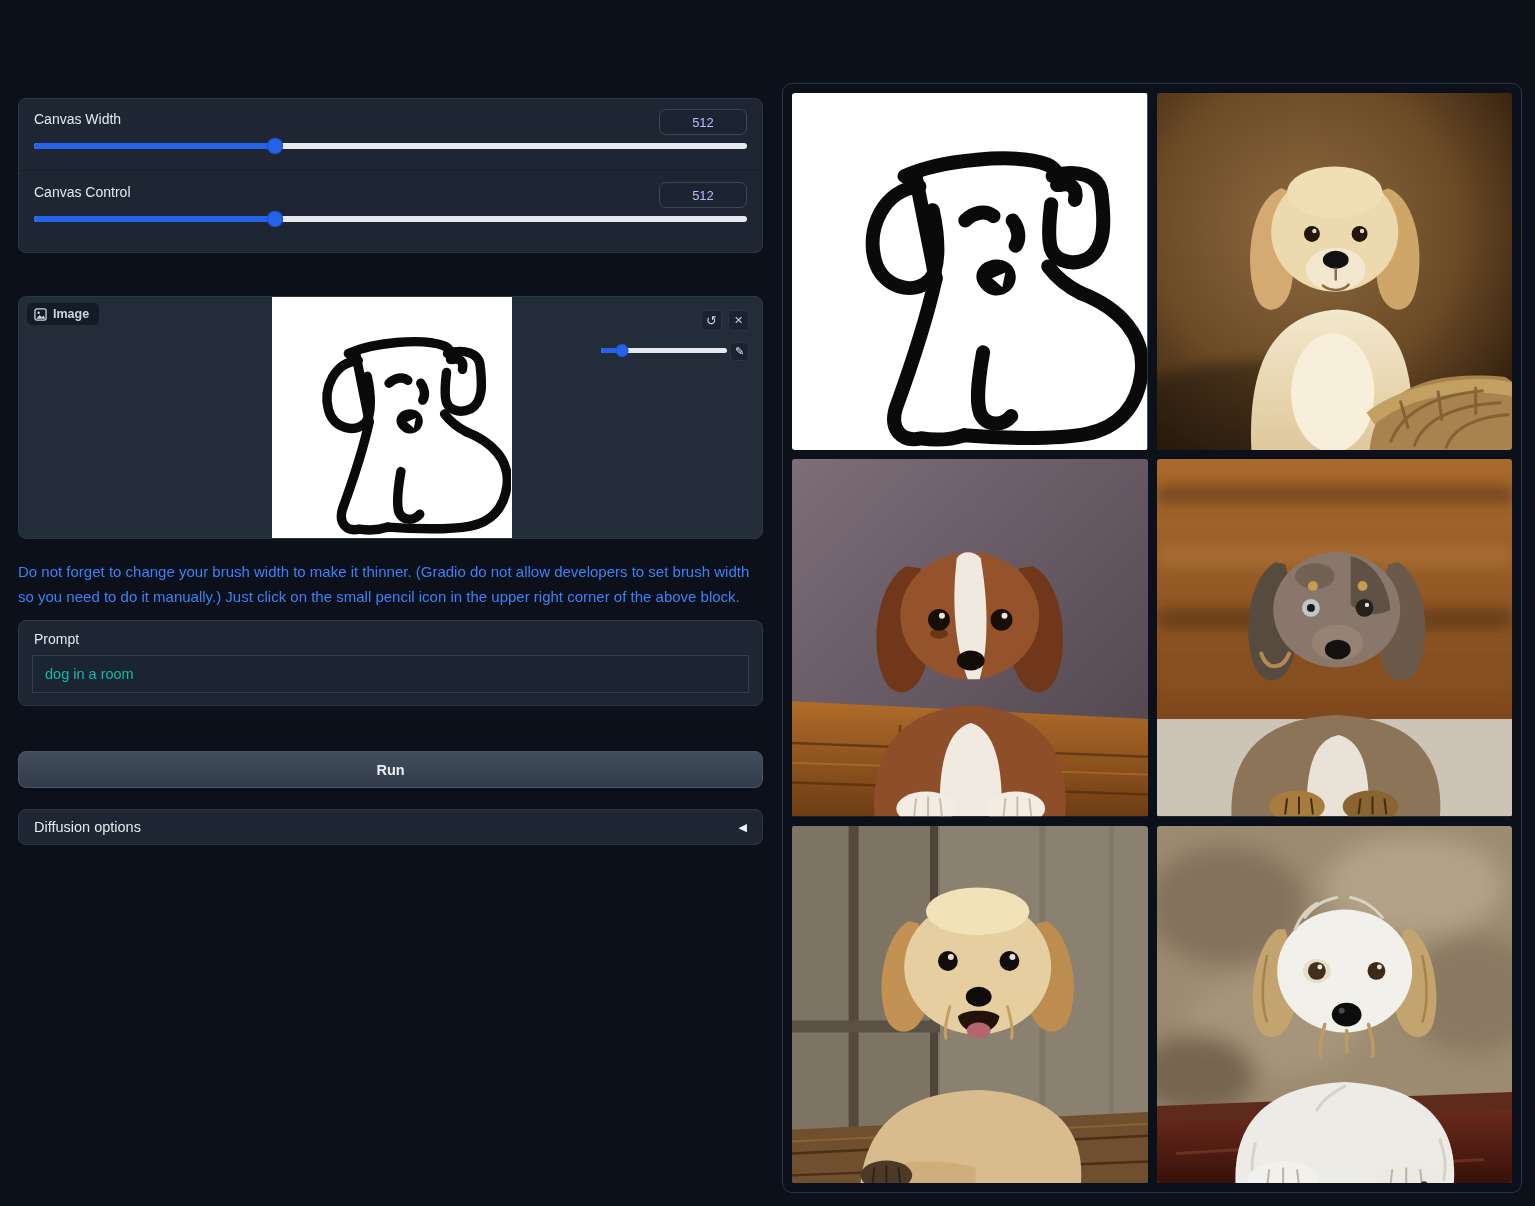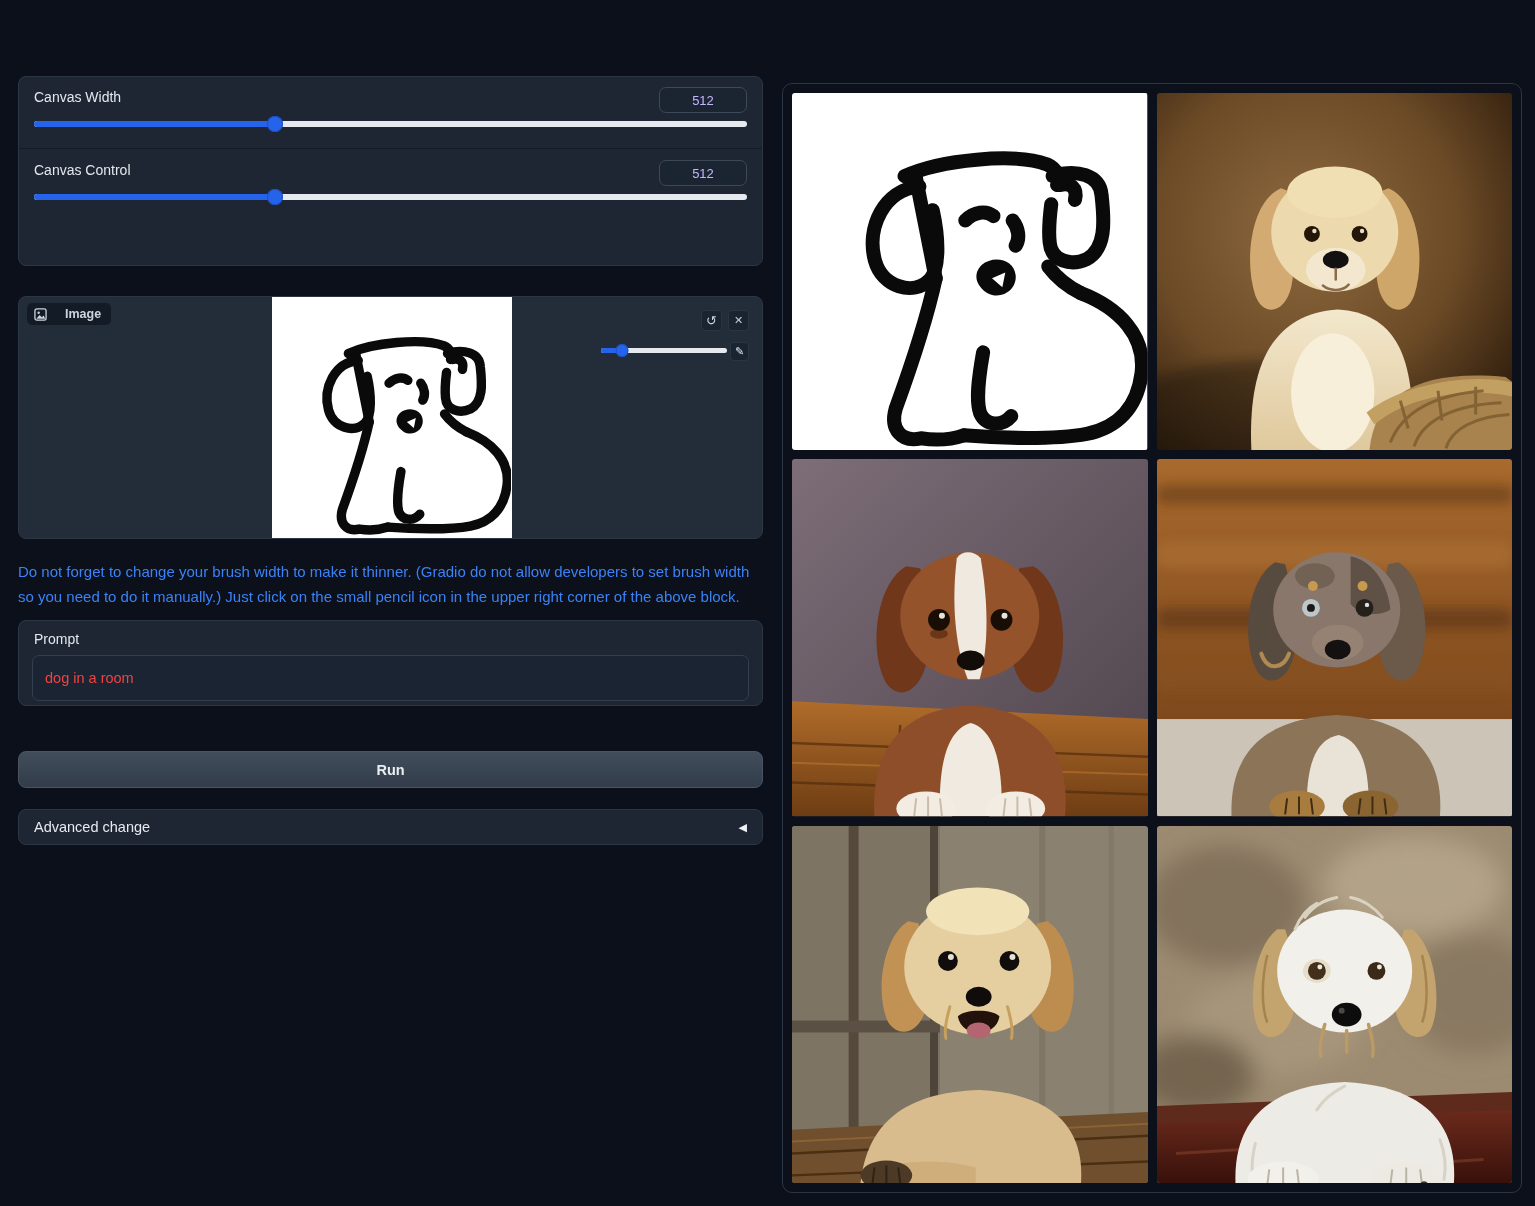--- a/index.html
+++ b/index.html
@@ -4,56 +4,56 @@
 <style>
   * { margin:0; padding:0; box-sizing:border-box; }
   html,body { width:1535px; height:1206px; background:#0b101b; font-family:"Liberation Sans",sans-serif; overflow:hidden; }
   #app { position:relative; width:1535px; height:1206px; }
 
   .page-title { position:absolute; left:20px; top:10px; font-size:30px; font-weight:700; color:#f5f6f8; letter-spacing:.2px; }
 
   .block { position:absolute; background:#1e2633; border:1px solid #2c3746; border-radius:8px; }
 
   
-  #slider-panel { left:18px; top:76px; width:745px; height:190px;padding-left:32px; }
+  #slider-panel { left:18px; top:98px; width:745px; height:155px;padding-left:32px; }
   .slider-row { position:absolute; left:0; right:0; height:72px; }
   .slider-row.first { top:0; border-bottom:1px solid #141c28; }
   .slider-row.second { top:73px; }
   .ctl-label { position:absolute; left:15px; top:12px; font-size:14px; color:#e3e8ee; }
   .num-box { position:absolute; right:15px; top:10px; width:88px; height:26px; background:#1b2431; border:1px solid #3d4958; border-radius:7px; color:#c4b5fd; font-size:13px; text-align:center; font-family:"Liberation Sans",sans-serif; }
   .track { position:absolute; left:15px; right:15px; top:44px; height:6px; background:#e6eaf0; border-radius:4px; }
   .track-fill { position:absolute; left:0; top:0; height:6px; background:#2563eb; border-radius:4px; }
   .thumb { position:absolute; top:-5px; width:16px; height:16px; border-radius:50%; background:#2563eb; transform:translateX(-50%); box-shadow:0 0 0 1px #1d4fc0 inset; }
 
   .gr-button { position:absolute; left:18px; width:745px; height:37px; display:flex; align-items:center; justify-content:center;
     background:linear-gradient(180deg,#424d5c,#323c4a); border:1px solid #4a5564; border-radius:8px;
     color:#e9edf2; font-size:14.5px; font-weight:700; cursor:pointer; }
   #open-canvas-btn { top:244px; }
   #run-btn { top:751px; }
 
   
   #editor { left:18px; top:296px; width:745px; height:243px; background:#232c39; overflow:hidden; }
   #editor-canvas { position:absolute; left:253px; top:0; width:240px; height:241px; background:#ffffff; }
   #editor-canvas svg { display:block; width:100%; height:100%; }
-  #image-badge { position:absolute; left:8px; top:6px; display:flex; align-items:center; gap:18px; background:rgba(18,26,38,.92); border-radius:5px; padding:4px 10px 4px 7px; }
+  #image-badge { position:absolute; left:8px; top:6px; display:flex; align-items:center; gap:6px; background:rgba(18,26,38,.92); border-radius:5px; padding:4px 10px 4px 7px; }
   #image-badge .txt { font-size:12.5px; color:#ccd4de; font-weight:600; }
   .mini-btn { position:absolute; width:21px; height:21px; background:#1a2330; border:1px solid #2a3544; border-radius:4px; display:flex; align-items:center; justify-content:center; color:#c6cfdb; font-size:13px; line-height:1; cursor:pointer; }
   #undo-btn { right:40px; top:13px; }
   #clear-btn { right:13px; top:13px; font-size:11px; }
   #brush-track { position:absolute; left:582px; top:51px; width:126px; height:5px; background:#e6eaf0; border-radius:3px; }
   #brush-track .track-fill { height:5px; }
   #brush-track .thumb { width:13px; height:13px; top:-4px; }
   #edit-btn { right:13px; top:45px; width:19px; height:19px; font-size:11px; color:#dfe5ec; }
 
   .note { position:absolute; left:18px; top:559px; width:745px; font-size:15px; line-height:25px; color:#3b82f6; }
 
   
   #prompt-panel { left:18px; top:620px; width:745px; height:86px; }
   #prompt-panel .ctl-label { top:10px; }
-  #prompt-input { position:absolute; left:13px; right:13px; top:34px; height:46px; background:#1b2432; border:1px solid #323f4f; border-radius:7px; color:#ef4444; font-size:14.5px; padding:0 12px; font-family:"Liberation Sans",sans-serif; }
+  #prompt-input { position:absolute; left:13px; right:13px; top:34px; height:38px; background:#1b2432; border:1px solid #323f4f; border-radius:0; color:#14b8a6; font-size:14.5px; padding:0 12px; font-family:"Liberation Sans",sans-serif; }
 
   
   #advanced { left:18px; top:809px; width:745px; height:36px; display:flex; align-items:center; justify-content:space-between; padding:0 15px; cursor:pointer; }
   #advanced .lbl { font-size:14.5px; color:#e6eaef; }
   #advanced .arrow { font-size:11px; color:#eef1f5; }
 
   
   #gallery { position:absolute; left:782px; top:83px; width:740px; height:1110px; border:1px solid #2b3544; border-radius:10px; padding:9px; display:grid; grid-template-columns:1fr 1fr; grid-auto-rows:1fr; gap:9px; }
   .gcell { border-radius:3px; overflow:hidden; background:#11161f; cursor:pointer; }
   .gcell svg { display:block; width:100%; height:100%; }
@@ -350,21 +350,21 @@
   <p class="note">Do not forget to change your brush width to make it thinner. (Gradio do not allow developers to set brush width so you need to do it manually.) Just click on the small pencil icon in the upper right corner of the above block.</p>
 
   <div id="prompt-panel" class="block">
     <span class="ctl-label">Prompt</span>
     <input id="prompt-input" value="dog in a room" style="">
   </div>
 
   <button id="run-btn" class="gr-button">Run</button>
 
   <div id="advanced" class="block">
-    <span class="lbl">Advanced change</span>
+    <span class="lbl">Diffusion options</span>
     <span class="arrow">◀</span>
   </div>
 
   <div id="gallery">
     <div class="gcell">
       <svg viewBox="0 0 240 243" preserveAspectRatio="xMidYMid slice" aria-label="black dog scribble drawing on white background">
           <use href="#scrib" width="240" height="243"></use>
         </svg>
     </div>
     <div class="gcell">

